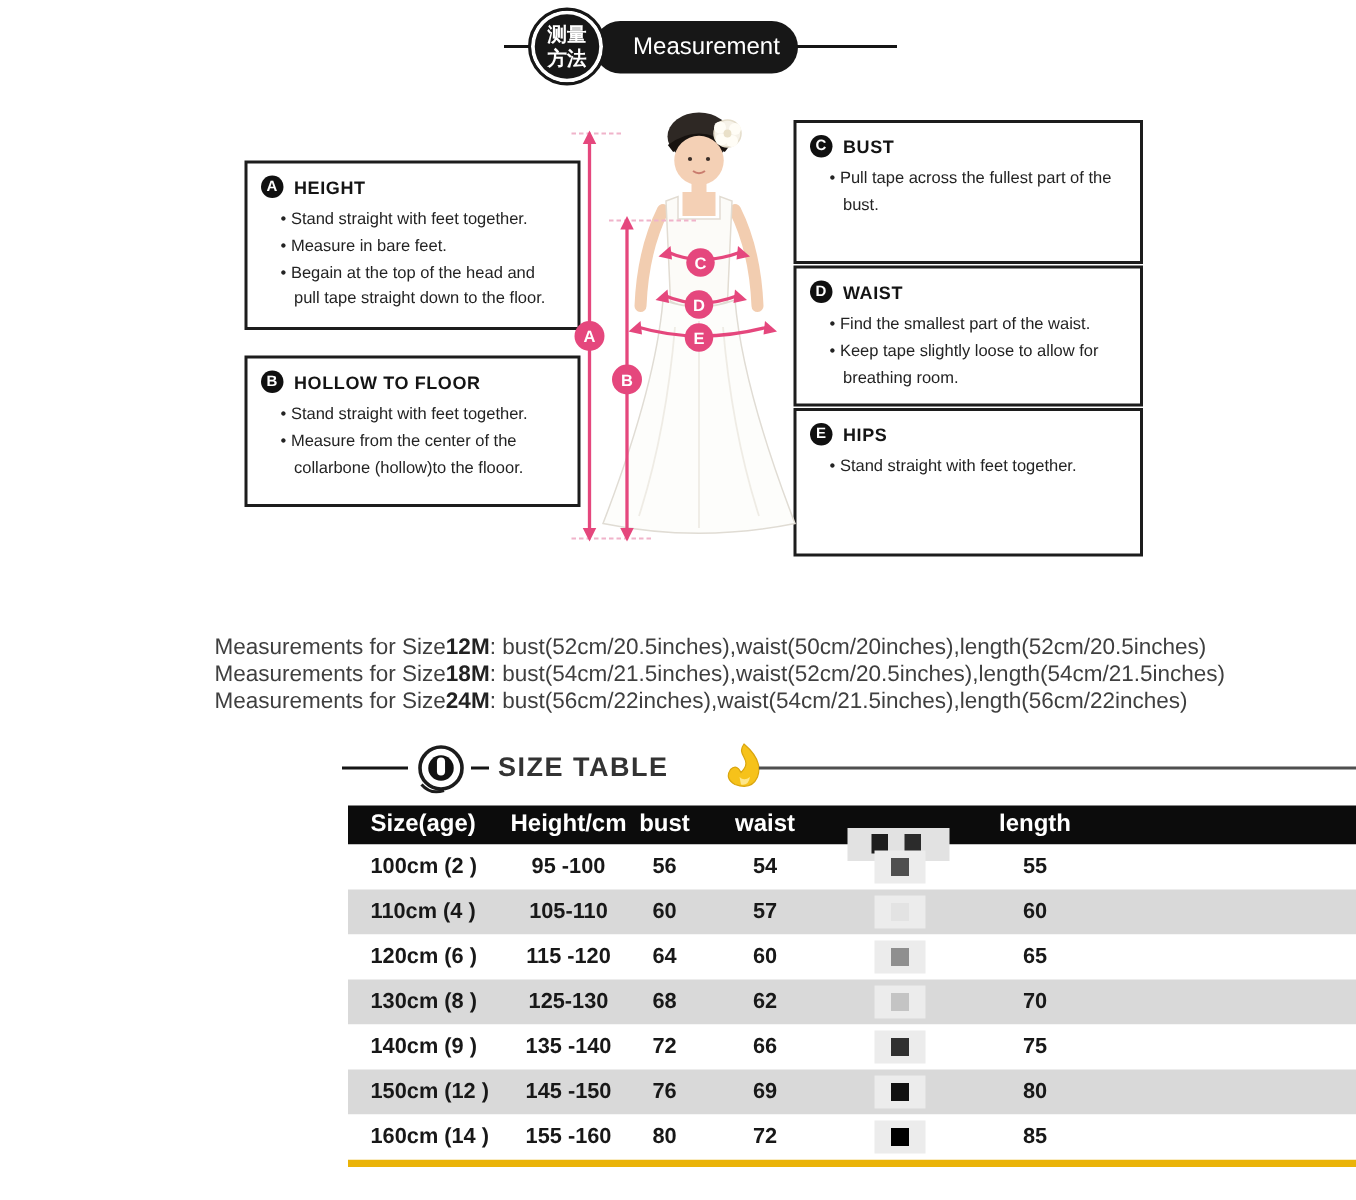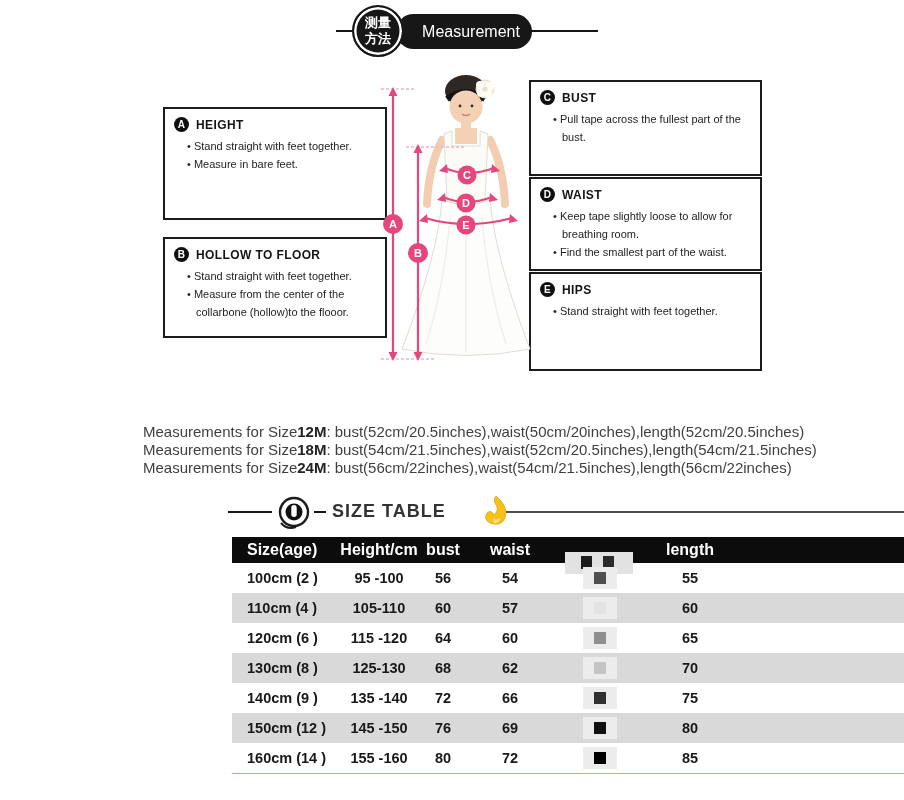--- a/index.html
+++ b/index.html
@@ -35,21 +35,21 @@
   .gbox li::before{content:"•  ";}
 
   
   .mline{position:absolute;left:143px;width:760px;font-size:15px;line-height:18.4px;color:#3f3f3f;white-space:nowrap;}
   .mline b{color:#222;}
 
   
   .st-title{font-size:18px;font-weight:bold;color:#333;letter-spacing:1px;}
 
   
-  .table{left:232px;top:537px;width:672px;border-bottom:1px solid #eab308;}
+  .table{left:232px;top:537px;width:672px;border-bottom:5px solid #eab308;}
   .thead{display:flex;align-items:center;background:#0c0c0c;color:#fff;height:26px;font-size:16px;font-weight:bold;}
   .trow{display:flex;align-items:center;height:30px;font-size:14.5px;font-weight:bold;color:#181818;}
   .trow:nth-child(odd){background:#ffffff;}
   .trow:nth-child(even){background:#d9d9d9;}
   .col-size{width:90px;padding-left:15px;text-align:left;}
   .col-height{width:84px;text-align:center;}
   .col-bust{width:44px;text-align:center;}
   .col-waist{width:90px;text-align:center;}
   .col-cens{width:90px;position:relative;display:flex;align-items:center;justify-content:center;}
   .col-length{width:90px;text-align:center;}
@@ -75,20 +75,21 @@
 </div>
 
 <div class="abs gbox" style="left:163px;top:107px;width:224px;height:113px;">
   <div class="gbox-head">
     <span class="lbadge">A</span>
     <span>HEIGHT</span>
   </div>
   <ul>
     <li>Stand straight with feet together.</li>
     <li>Measure in bare feet.</li>
+    <li>Begain at the top of the head and pull tape straight down to the floor.</li>
   </ul>
 </div>
 
 <div class="abs gbox" style="left:163px;top:237px;width:224px;height:101px;">
   <div class="gbox-head">
     <span class="lbadge">B</span>
     <span>HOLLOW TO FLOOR</span>
   </div>
   <ul>
     <li>Stand straight with feet together.</li>
@@ -105,22 +106,22 @@
     <li>Pull tape across the fullest part of the bust.</li>
   </ul>
 </div>
 
 <div class="abs gbox" style="left:529px;top:177px;width:233px;height:94px;">
   <div class="gbox-head">
     <span class="lbadge">D</span>
     <span>WAIST</span>
   </div>
   <ul>
+    <li>Find the smallest part of the waist.</li>
     <li>Keep tape slightly loose to allow for breathing room.</li>
-    <li>Find the smallest part of the waist.</li>
   </ul>
 </div>
 
 <div class="abs gbox" style="left:529px;top:272px;width:233px;height:99px;">
   <div class="gbox-head">
     <span class="lbadge">E</span>
     <span>HIPS</span>
   </div>
   <ul>
     <li>Stand straight with feet together.</li>

